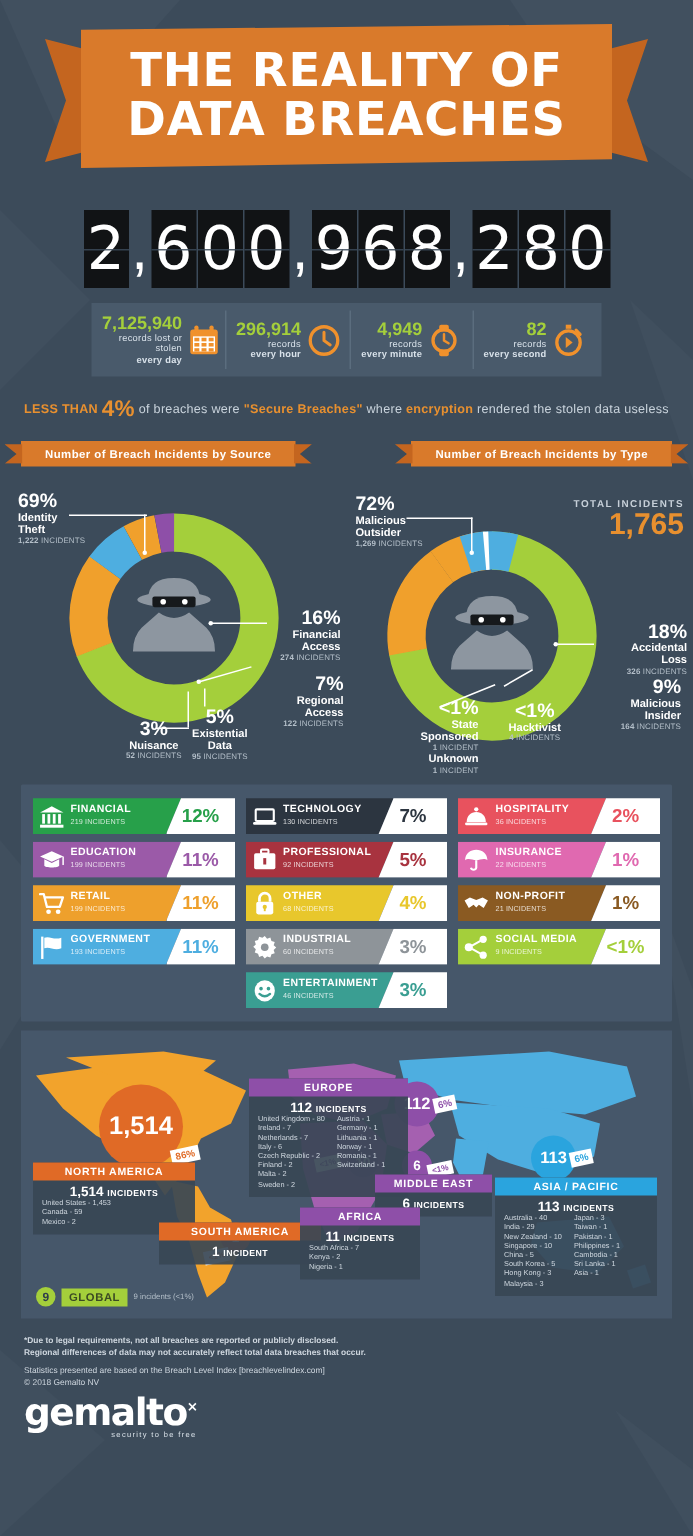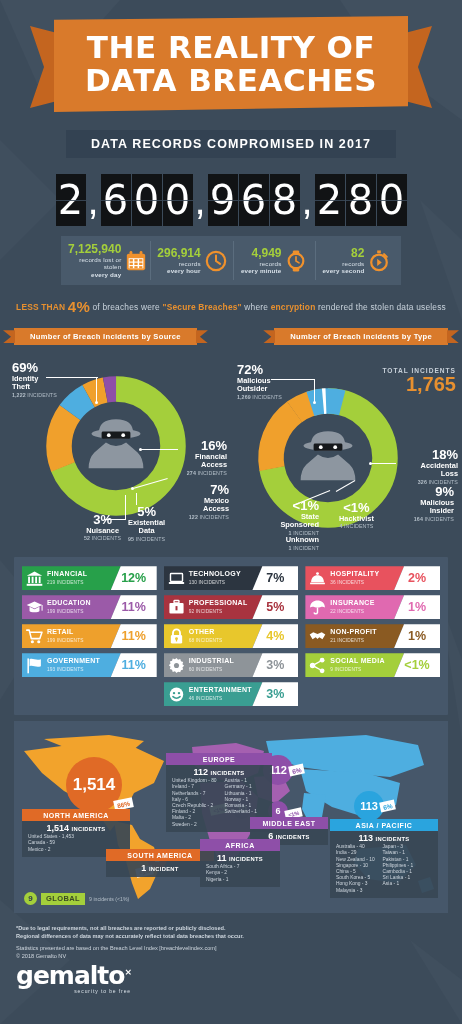--- a/index.html
+++ b/index.html
@@ -167,21 +167,20 @@
     <div class="banner-tail-l"></div>
     <div class="banner-tail-r"></div>
     <div class="banner">
       <h1>
         <span>THE REALITY OF</span><br>
         <span>DATA BREACHES</span>
       </h1>
     </div>
   </div>
 
-  <div class="subtitle-bar">DATA RECORDS COMPROMISED IN 2017</div>
 
   <div class="bignum" id="bignum">
       <div class="digit">2</div>
       <div class="comma">,</div>
       <div class="digit">6</div>
       <div class="digit">0</div>
       <div class="digit">0</div>
       <div class="comma">,</div>
       <div class="digit">9</div>
       <div class="digit">6</div>
@@ -308,21 +307,21 @@
         <span class="pct">16%</span>
         <span class="nm">Financial</span>
         <span class="nm">Access</span>
         <span class="inc"><b>274</b> <i style="font-style:normal">INCIDENTS</i></span>
       </div>
       <div class="leader" style="left:140px; top:96px; width:38px;"></div>
       <div class="dot" style="left:139px; top:95px;"></div>
 
       <div class="lbl" style="right:2px; top:130px; text-align:right;">
         <span class="pct">7%</span>
-        <span class="nm">Mexico</span>
+        <span class="nm">Regional</span>
         <span class="nm">Access</span>
         <span class="inc"><b>122</b> <i style="font-style:normal">INCIDENTS</i></span>
       </div>
       <div class="leader" style="left:133px; top:135px; width:36px; transform:rotate(-16deg); transform-origin:left center;"></div>
       <div class="dot" style="left:131px; top:134px;"></div>
 
       <div class="lbl c" style="left:128px; top:152px;">
         <span class="pct">5%</span>
         <span class="nm">Existential</span>
         <span class="nm">Data</span>

